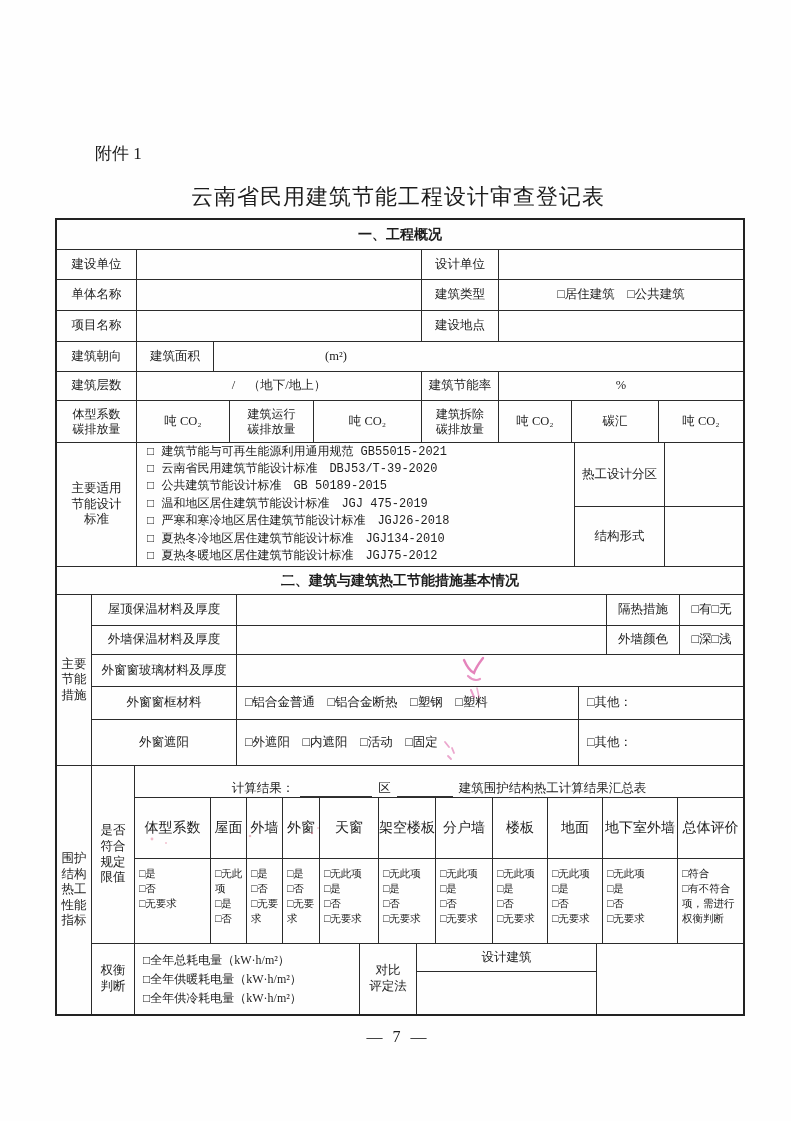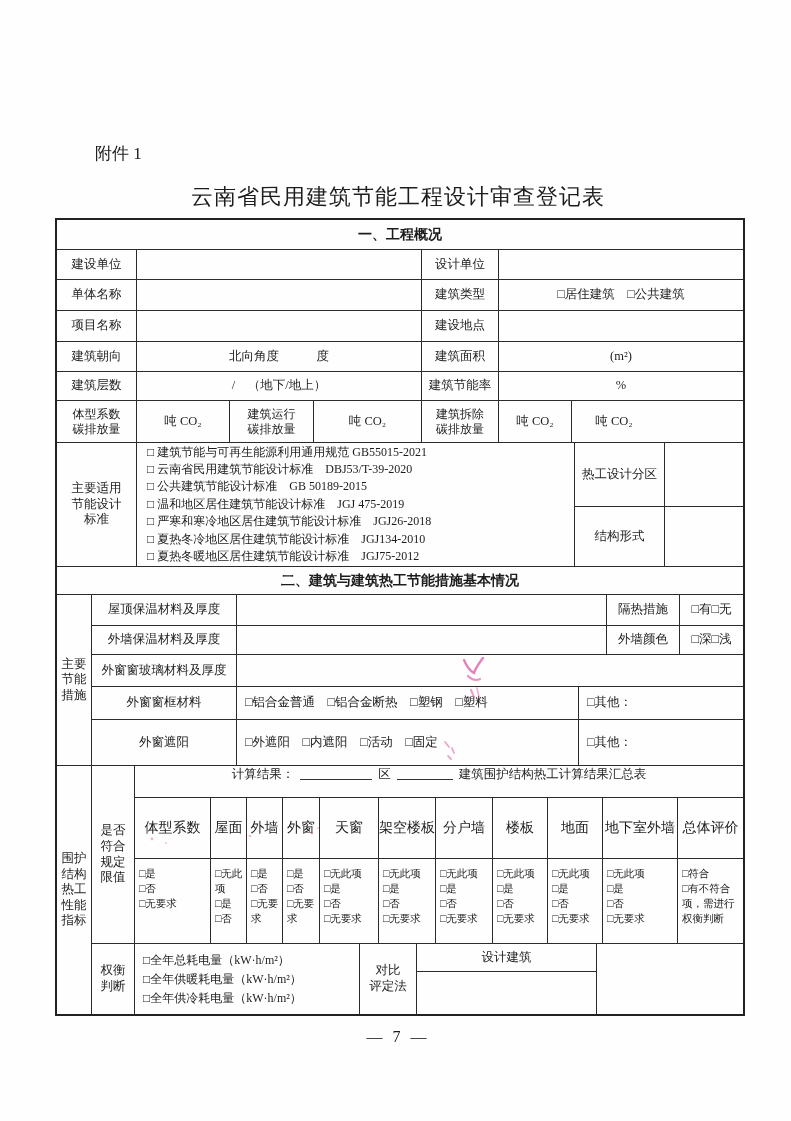--- a/index.html
+++ b/index.html
@@ -12,21 +12,21 @@
   .row{display:flex;border-bottom:1.5px solid #2b2b2b;box-sizing:border-box;}
   .cell{box-sizing:border-box;border-right:1.5px solid #2b2b2b;display:flex;
         align-items:center;justify-content:center;text-align:center;font-size:12.5px;line-height:1.25;}
   .cell.endc{border-right:none;}
   .cell.leftal{justify-content:flex-start;text-align:left;padding-left:8px;}
   .pre{white-space:pre-line;}
   .sec-hd{height:30px;display:flex;align-items:center;justify-content:center;
           font-weight:bold;font-size:14px;border-bottom:1.5px solid #2b2b2b;box-sizing:border-box;}
   .std-list{flex-direction:column;align-items:flex-start;justify-content:center;
             padding-left:10px;font-size:12px;line-height:17.4px;text-align:left;}
-  .std-item{display:block;}
+  .std-item{display:block;font-family:Liberation Mono, monospace;}
   .vgroup{display:flex;flex-direction:column;box-sizing:border-box;}
   .hgroup{display:flex;box-sizing:border-box;}
   .chk{flex-direction:column;align-items:flex-start;justify-content:flex-start;
        padding:7px 3px 0 4px;font-size:10.5px;line-height:15px;text-align:left;}
   .opt{display:block;}
   .hdrcell{font-size:14px;}
   .blank{display:inline-block;border-bottom:1.2px solid #333;height:13px;}
   .split-top{height:28px;border-bottom:1.5px solid #2b2b2b;display:flex;align-items:center;
              justify-content:center;box-sizing:border-box;font-size:12.5px;}
   .split-bottom{flex:1;}
@@ -59,41 +59,41 @@
       <div class="cell endc" style="width:244px">□居住建筑　□公共建筑</div>
     </div>
     <div class="row" style="height:31px">
       <div class="cell" style="width:80px">项目名称</div>
       <div class="cell" style="width:285px"></div>
       <div class="cell" style="width:77px">建设地点</div>
       <div class="cell endc" style="width:244px"></div>
     </div>
     <div class="row" style="height:30px">
       <div class="cell" style="width:80px">建筑朝向</div>
-      <div class="cell" style="width:285px">北向角度　　　度</div>
       <div class="cell" style="width:77px">建筑面积</div>
       <div class="cell endc" style="width:244px">(m²)</div>
     </div>
     <div class="row" style="height:29px">
       <div class="cell" style="width:80px">建筑层数</div>
       <div class="cell" style="width:285px">/　（地下/地上）</div>
       <div class="cell" style="width:77px">建筑节能率</div>
       <div class="cell endc" style="width:244px">%</div>
     </div>
 
     <div class="row" style="height:42px">
       <div class="cell pre" style="width:80px;font-size:12px">体型系数
 碳排放量</div>
       <div class="cell" style="width:93px">吨 CO₂</div>
       <div class="cell pre" style="width:84px;font-size:12px">建筑运行
 碳排放量</div>
       <div class="cell" style="width:108px">吨 CO₂</div>
       <div class="cell pre" style="width:77px;font-size:12px">建筑拆除
 碳排放量</div>
       <div class="cell" style="width:73px">吨 CO₂</div>
+      <div class="cell" style="width:87px">碳汇</div>
       <div class="cell endc" style="width:84px">吨 CO₂</div>
     </div>
 
     <div class="row" style="height:124px">
       <div class="cell pre" style="width:80px">主要适用
 节能设计
 标准</div>
       <div class="cell std-list" style="width:438px">
         <span class="std-item">□ 建筑节能与可再生能源利用通用规范 GB55015-2021</span>
         <span class="std-item">□ 云南省民用建筑节能设计标准　DBJ53/T-39-2020</span>
@@ -158,21 +158,21 @@
 性能
 指标</div>
       <div class="vgroup" style="width:651px">
         <div class="hgroup" style="border-bottom:1.5px solid #2b2b2b">
           <div class="cell pre" style="width:43px">是否
 符合
 规定
 限值</div>
           <div class="vgroup" style="width:608px">
 
-            <div class="hgroup" style="height:32px;border-bottom:1.5px solid #2b2b2b;align-items:flex-start;justify-content:center">
+            <div class="hgroup" style="height:32px;border-bottom:1.5px solid #2b2b2b;align-items:flex-end;justify-content:center">
               <span style="font-size:12.5px">计算结果：</span>
               <span class="blank" style="width:72px;margin:0 6px"></span>
               <span style="font-size:12.5px">区</span>
               <span class="blank" style="width:56px;margin:0 6px"></span>
               <span style="font-size:12.5px">建筑围护结构热工计算结果汇总表</span>
             </div>
 
             <div class="hgroup" style="height:60px">
               <div class="cell hdrcell" style="width:76px;height:100%">体型系数</div>
               <div class="cell hdrcell" style="width:36px;height:100%">屋面</div>

